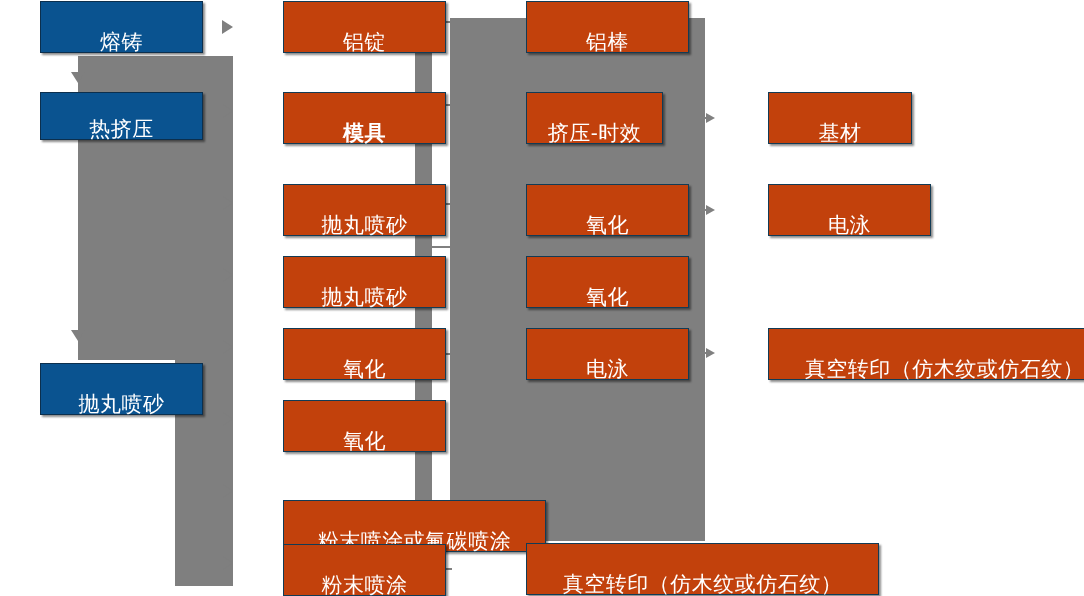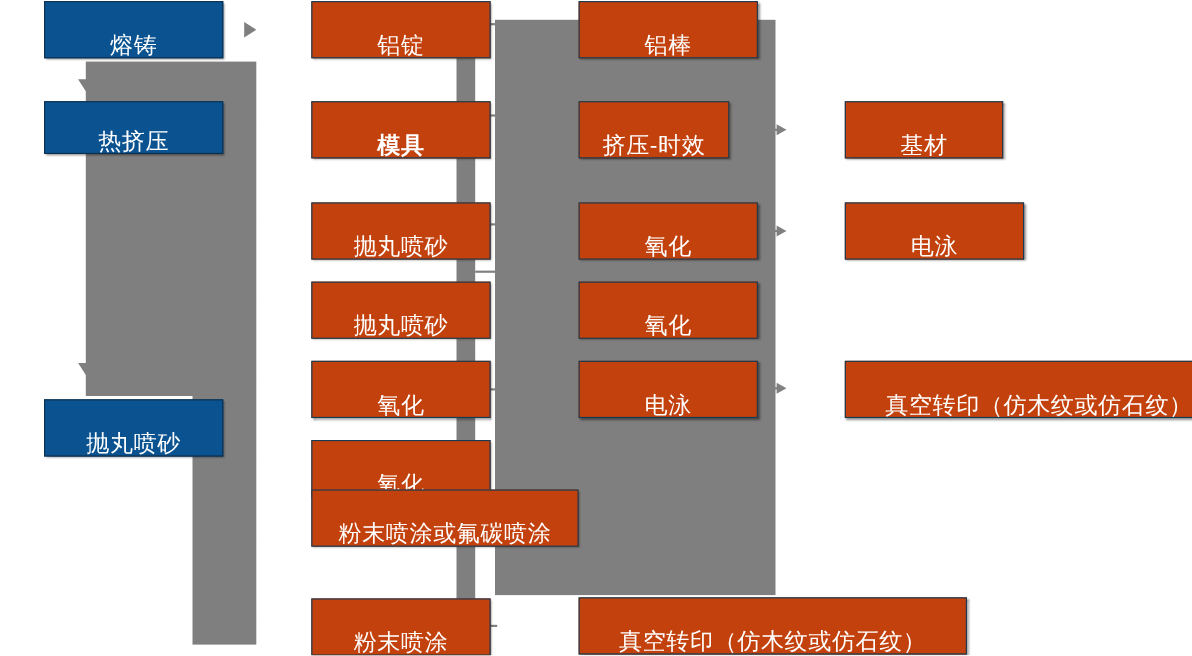--- a/index.html
+++ b/index.html
@@ -133,21 +133,21 @@
   </div>
   <div class="box mid" style="left:243px; top:256px; width:163px; height:52px;">
     <span>抛丸喷砂</span>
   </div>
   <div class="box mid" style="left:243px; top:328px; width:163px; height:52px;">
     <span>氧化</span>
   </div>
   <div class="box mid" style="left:243px; top:400px; width:163px; height:52px;">
     <span>氧化</span>
   </div>
-  <div class="box mid" style="left:243px; top:445px; width:243px; height:52px;">
+  <div class="box mid" style="left:243px; top:500px; width:263px; height:52px;">
     <span>粉末喷涂或氟碳喷涂</span>
   </div>
   <div class="box mid" style="left:243px; top:544px; width:163px; height:52px;">
     <span>粉末喷涂</span>
   </div>
 
   <div class="box mid" style="left:486px; top:1px; width:163px; height:52px;">
     <span>铝棒</span>
   </div>
   <div class="box mid" style="left:486px; top:92px; width:137px; height:52px;">

